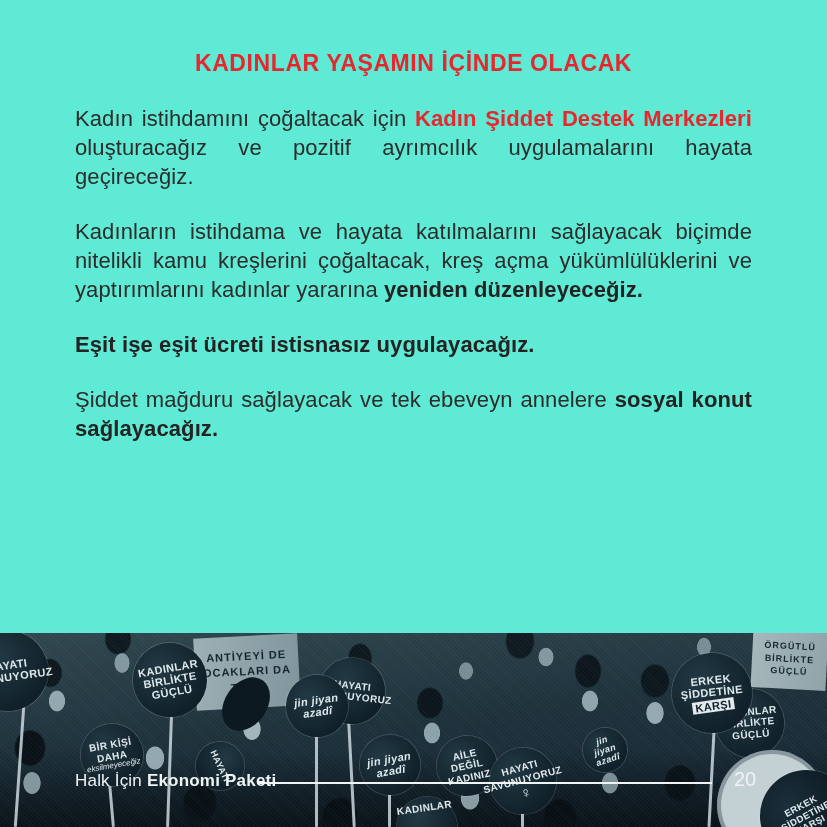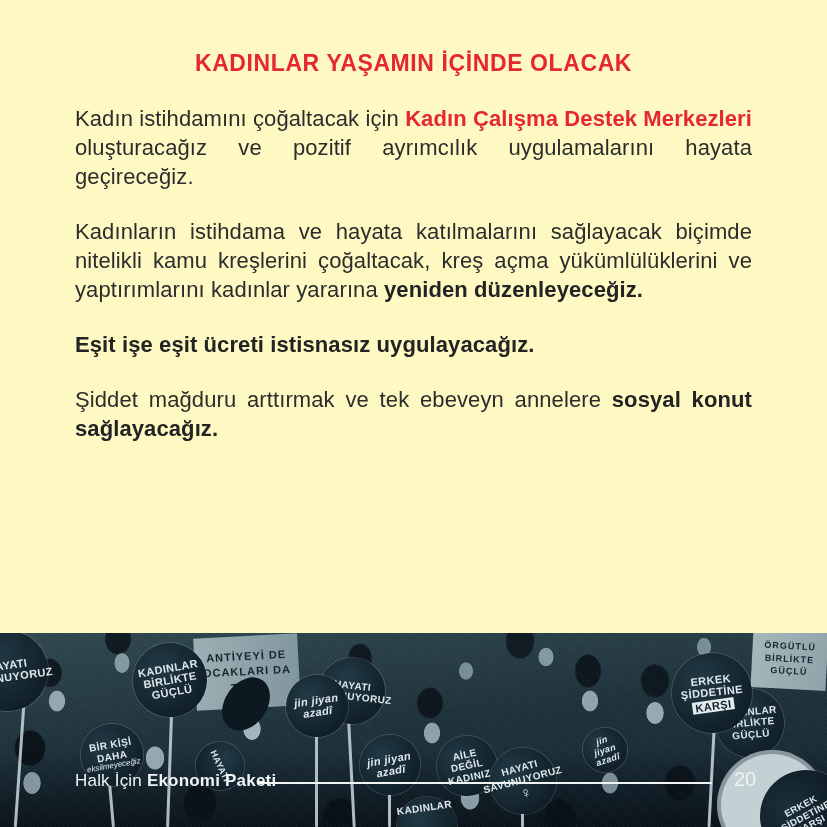--- a/index.html
+++ b/index.html
@@ -1,16 +1,16 @@
 <!DOCTYPE html>
 <html><head>
 <meta charset="utf-8">
 <style>
   html,body{margin:0;padding:0;background:#ffffff;}
-  .page{position:relative;width:827px;height:827px;background:#fef9c3;overflow:hidden;
+  .page{position:relative;width:827px;height:827px;background:#5eead4;overflow:hidden;
         font-family:"Liberation Sans",sans-serif;}
 
   
   .doc-title{position:absolute;top:50px;left:0;right:0;margin:0;text-align:center;
              font-size:23px;font-weight:800;letter-spacing:.6px;color:#e5282f;}
 
   
   .body-text{position:absolute;top:104px;left:75px;width:677px;}
   .body-text p{margin:0 0 26px 0;font-size:22px;line-height:29px;text-align:justify;
                color:#2c2c2c;letter-spacing:.1px;}
@@ -81,24 +81,24 @@
   .pagenum{position:absolute;left:727px;top:135px;font-size:20px;font-weight:400;}
 </style>
 </head>
 <body>
 
 <div class="page">
 
   <h1 class="doc-title">KADINLAR YAŞAMIN İÇİNDE OLACAK</h1>
 
   <div class="body-text">
-    <p><span class="s-normal">Kadın istihdamını çoğaltacak için </span><span class="s-red">Kadın Çalışma Destek Merkezleri</span><span class="s-normal"> oluşturacağız ve pozitif ayrımcılık uygulamalarını hayata geçireceğiz.</span></p>
+    <p><span class="s-normal">Kadın istihdamını çoğaltacak için </span><span class="s-red">Kadın Şiddet Destek Merkezleri</span><span class="s-normal"> oluşturacağız ve pozitif ayrımcılık uygulamalarını hayata geçireceğiz.</span></p>
     <p><span class="s-normal">Kadınların istihdama ve hayata katılmalarını sağlayacak biçimde nitelikli kamu kreşlerini çoğaltacak, kreş açma yükümlülüklerini ve yaptırımlarını kadınlar yararına </span><span class="s-bold">yeniden düzenleyeceğiz.</span></p>
     <p><span class="s-bold">Eşit işe eşit ücreti istisnasız uygulayacağız.</span></p>
-    <p><span class="s-normal">Şiddet mağduru arttırmak ve tek ebeveyn annelere </span><span class="s-bold">sosyal konut sağlayacağız.</span></p>
+    <p><span class="s-normal">Şiddet mağduru sağlayacak ve tek ebeveyn annelere </span><span class="s-bold">sosyal konut sağlayacağız.</span></p>
   </div>
 
   <div class="photo">
     <div class="crowd"></div>
     <div class="grain"></div>
 
     <div class="banner" style="left:195px;top:3px;width:104px;height:72px;transform:rotate(-3deg);font-size:11px;">
       <span class="ptext">ANTİYEYİ DE OCAKLARI DA TERK</span>
     </div>
 

